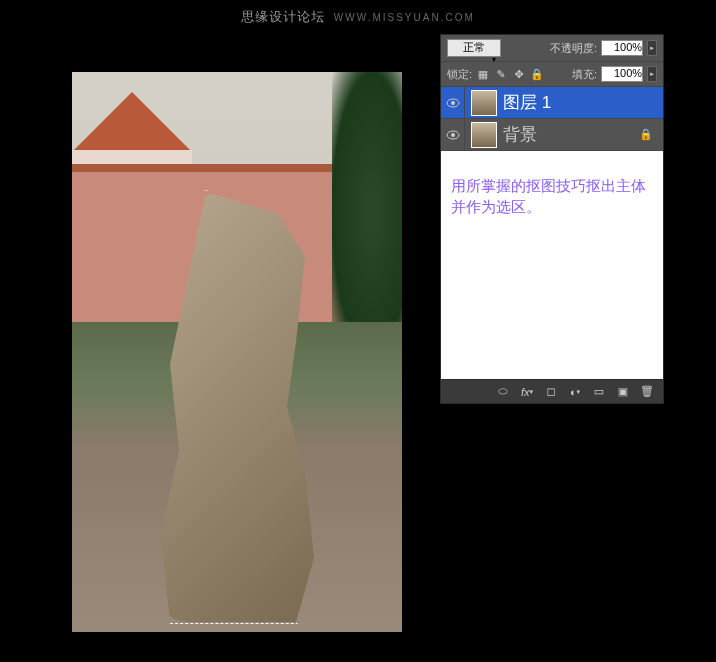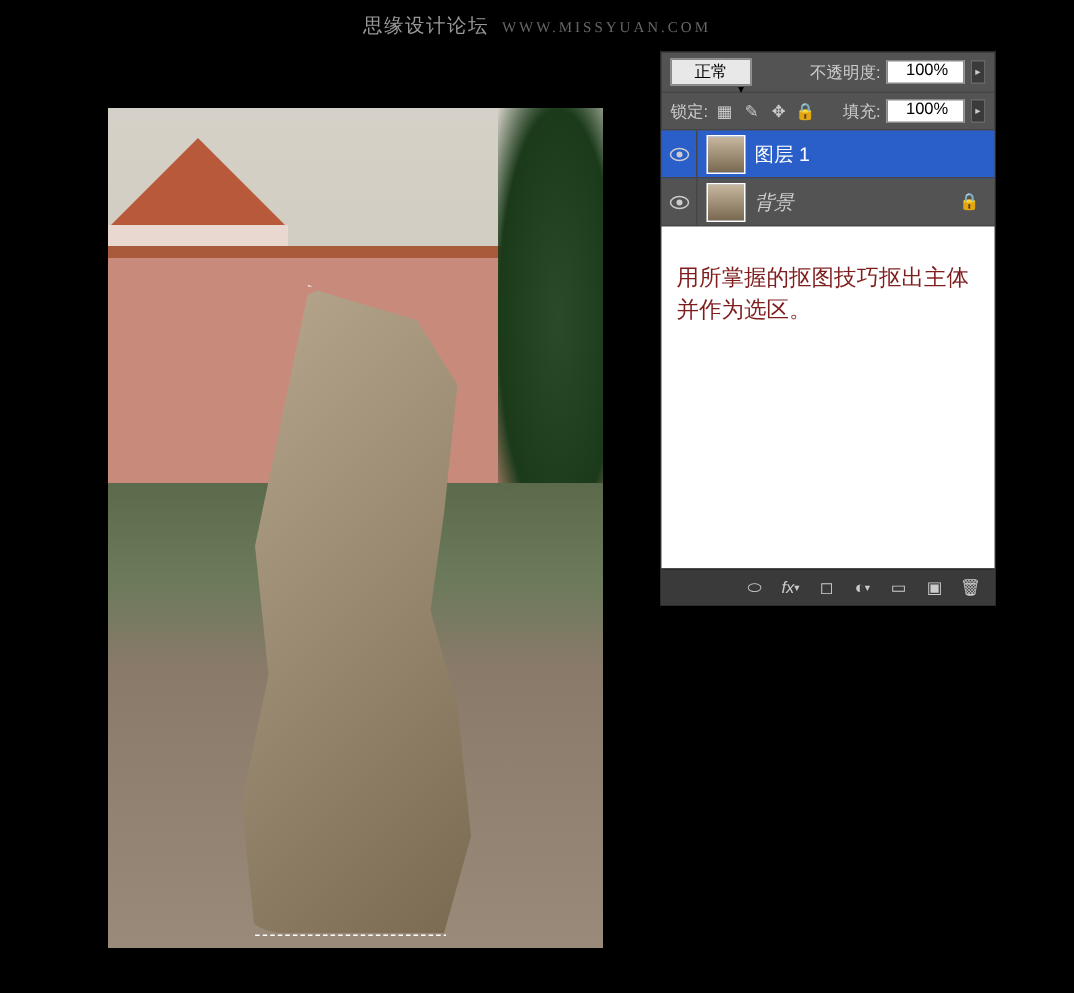--- a/index.html
+++ b/index.html
@@ -19,21 +19,20 @@
   color: #999;
   font-size: 13px;
   letter-spacing: 1px;
   z-index: 100;
 }
 .watermark .sub {
   font-size: 10px;
   color: #666;
   letter-spacing: 2px;
   margin-left: 4px;
-  font-family: Liberation Serif, serif;
 }
 .canvas-area {
   position: absolute;
   left: 72px;
   top: 72px;
   width: 330px;
   height: 560px;
   background: linear-gradient(180deg, #c9c5bf 0%, #b8a89a 20%, #9a8a7a 40%, #7a6a5a 70%, #6a5a4a 100%);
   overflow: hidden;
 }
@@ -114,21 +113,21 @@
   display: flex;
   align-items: center;
   min-width: 54px;
   flex-direction: column;
 }
 .dropdown .arrow { margin-left: auto; font-size: 8px; }
 .num-input {
   background: #fff;
   color: #000;
   border: 1px solid #888;
-  width: 52px;
+  width: 42px;
   height: 16px;
   font-size: 11px;
   padding: 0 12px;
   text-align: right;
 }
 .tiny-arrow {
   width: 10px;
   height: 16px;
   background: #3a3a3a;
   border: 1px solid #666;
@@ -165,25 +164,25 @@
 }
 .eye-icon { width: 14px; height: 10px; }
 .thumb {
   width: 26px;
   height: 26px;
   background: #888;
   border: 1px solid #fff;
   margin: 0 6px;
   background: linear-gradient(180deg, #c8b8a0 0%, #786850 100%);
 }
-.layer-name { font-size: 13px; }
+.layer-name { font-size: 17px; }
 .layer-lock { margin-left: auto; margin-right: 10px; font-size: 11px; color: #ccc; }
 .panel-instruction {
   background: #fff;
-  color: #7f1d1d;
+  color: #8b5cf6;
   padding: 24px 10px 10px 10px;
   font-size: 15px;
   line-height: 1.4;
   height: 228px;
 }
 .panel-footer {
   display: flex;
   align-items: center;
   justify-content: flex-end;
   gap: 8px;
@@ -259,21 +258,21 @@
       <span class="layer-name">图层 1</span>
     </div>
     <div class="layer-row">
       <div class="eye-col">
         <svg class="eye-icon" viewBox="0 0 14 10">
             <ellipse cx="7" cy="5" rx="6" ry="4" fill="none" stroke="#ccc" stroke-width="1"></ellipse>
             <circle cx="7" cy="5" r="2" fill="#ccc"></circle>
           </svg>
       </div>
       <div class="thumb"></div>
-      <span class="layer-name" style="font-style:italic">背景</span>
+      <span class="layer-name" style="">背景</span>
       <span class="layer-lock">🔒</span>
     </div>
   </div>
 
   <div class="panel-instruction">用所掌握的抠图技巧抠出主体并作为选区。</div>
 
   <div class="panel-footer">
     <div class="footer-icon">⬭</div>
     <div class="footer-icon">
         <i>fx</i>

